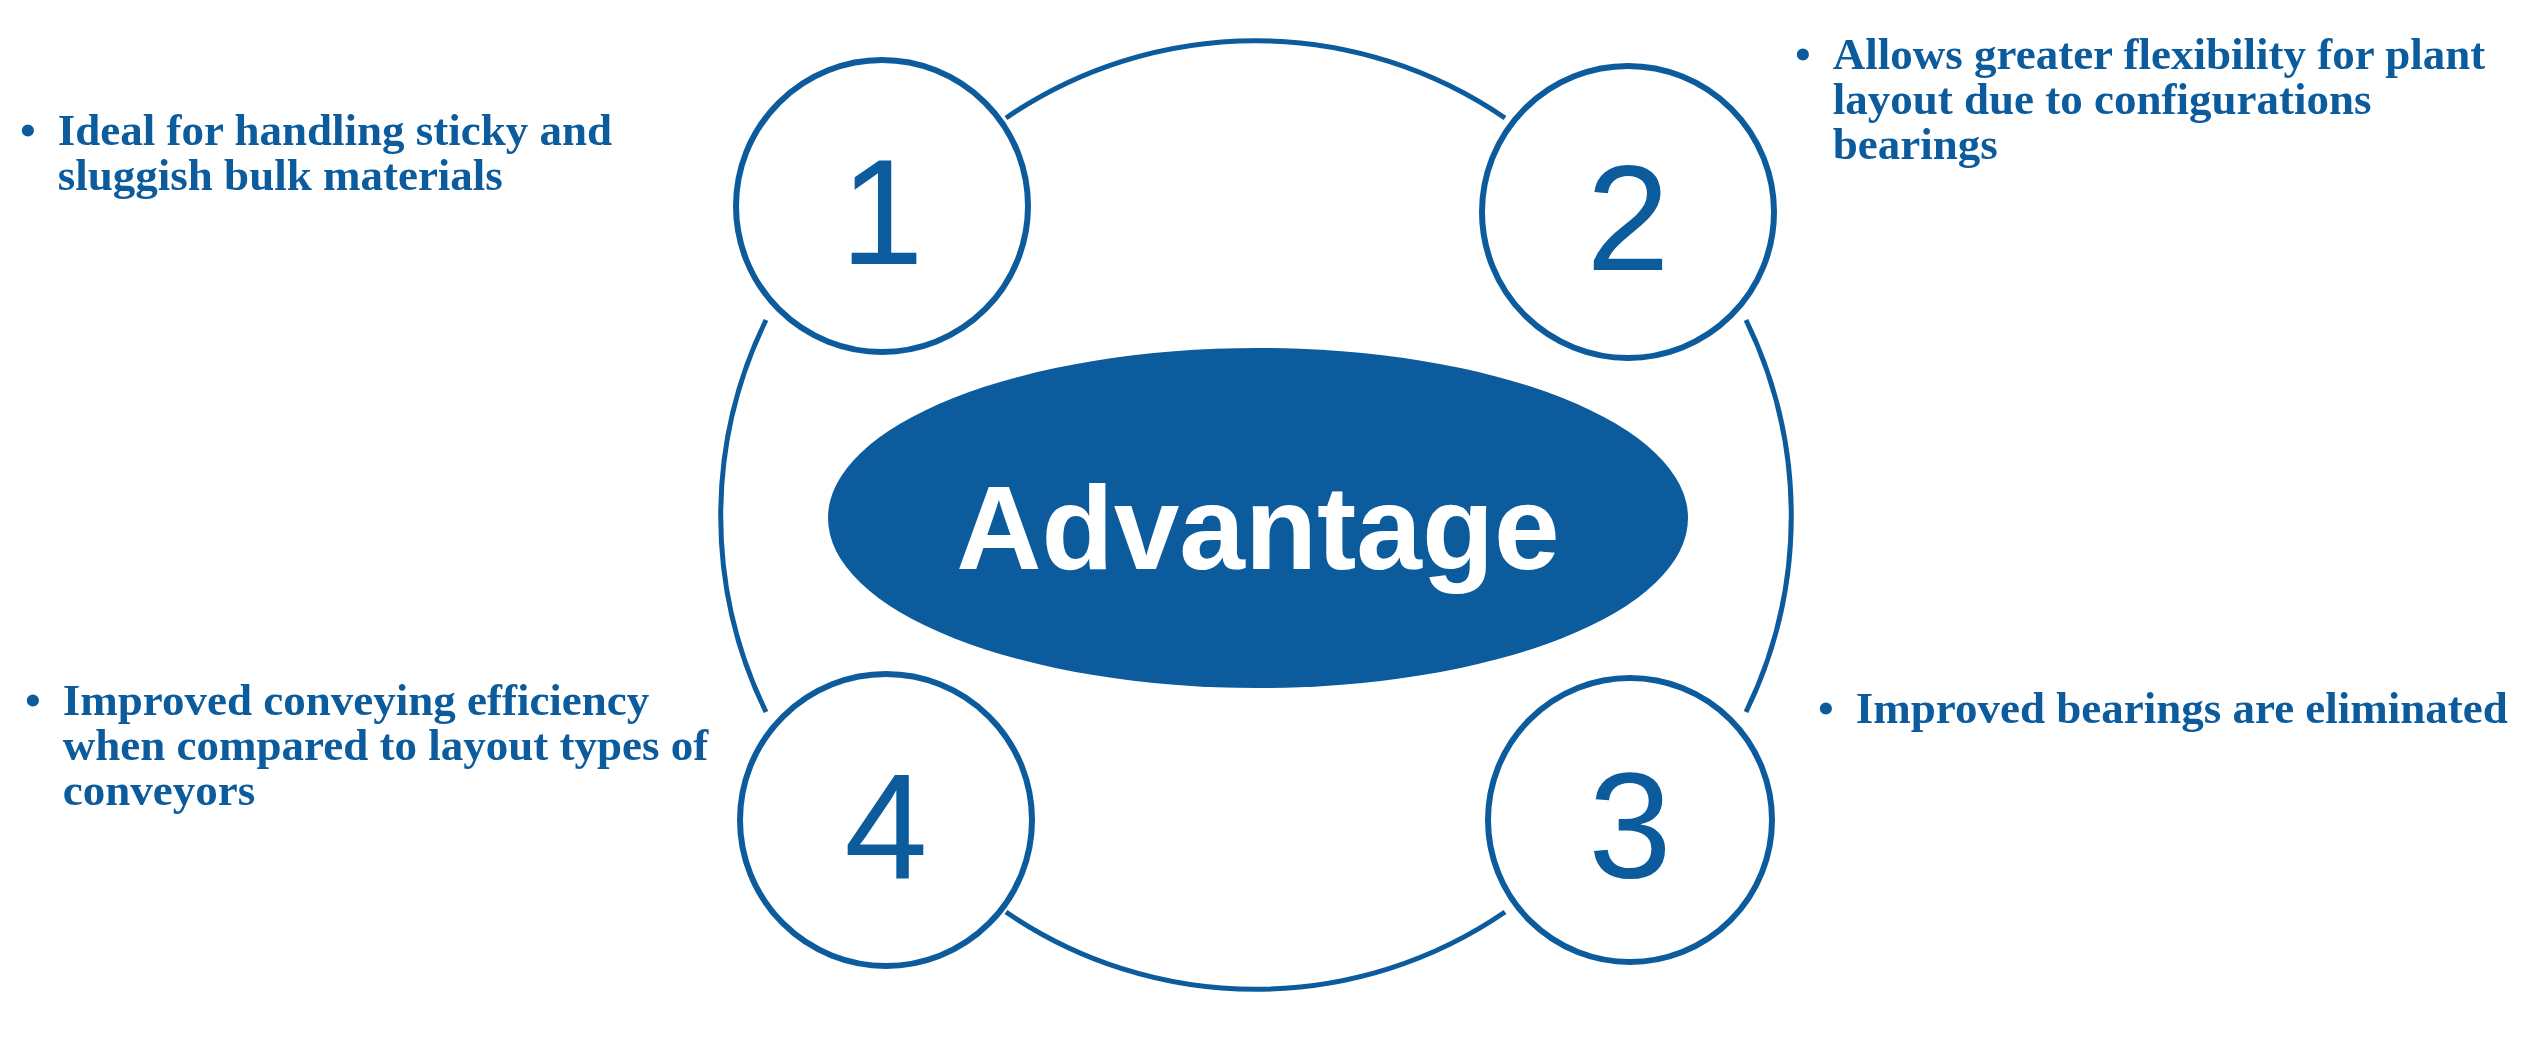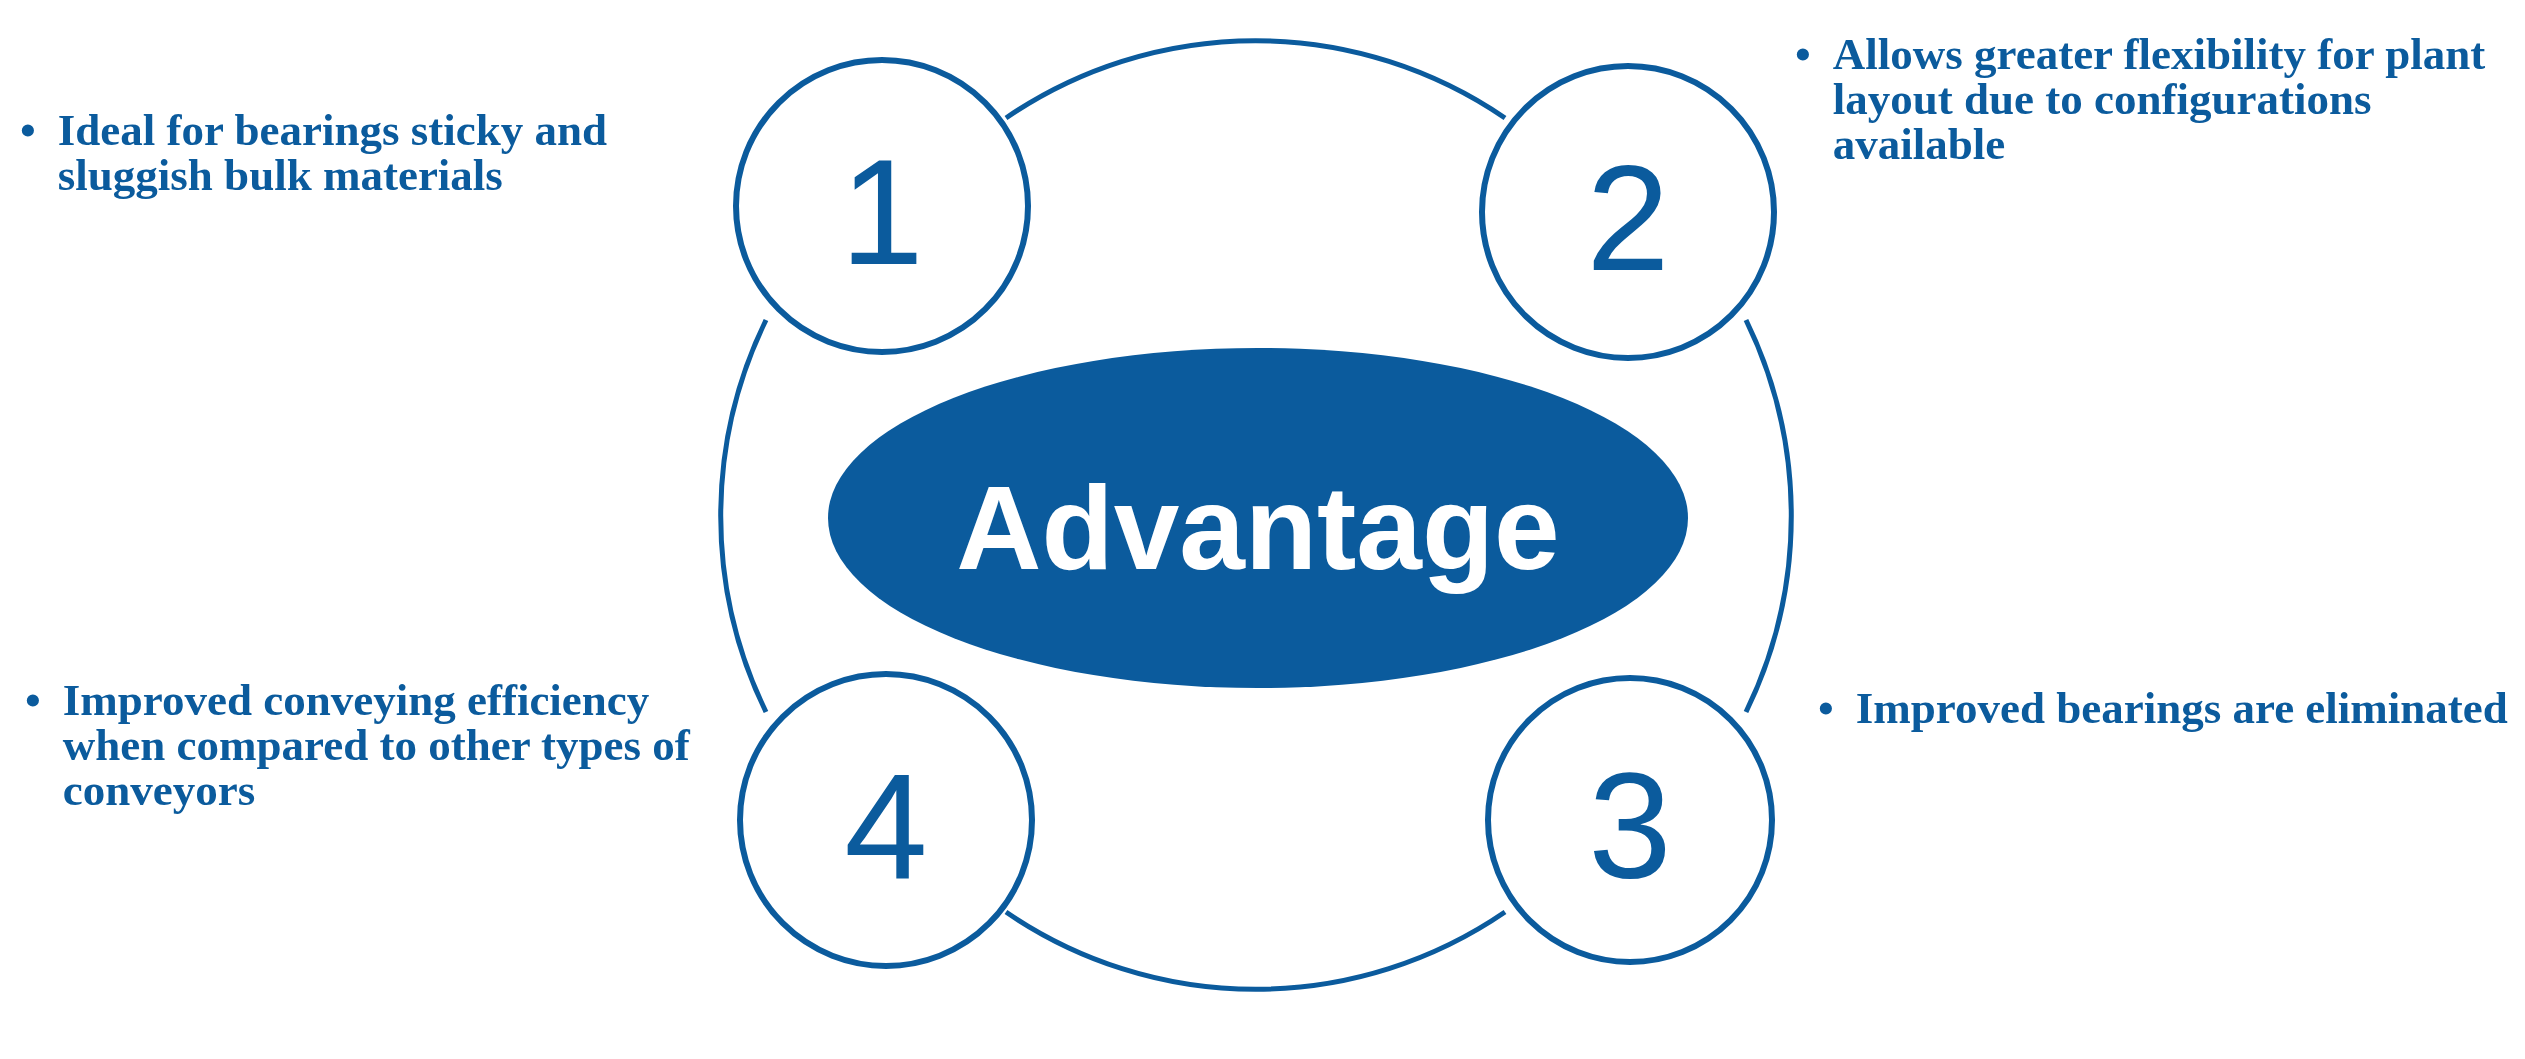--- a/index.html
+++ b/index.html
@@ -123,31 +123,31 @@
     </g>
 
     <g>
       <ellipse class="center-ellipse" cx="1258" cy="518" rx="430" ry="170"></ellipse>
       <text class="center-label" x="1258" y="528">Advantage</text>
     </g>
   </svg>
 
   <div id="bullet-1" class="bullet-block">
     <span class="bullet-marker">•</span>
-    <span class="bullet-text">Ideal for bearings sticky and sluggish bulk materials</span>
+    <span class="bullet-text">Ideal for handling sticky and sluggish bulk materials</span>
   </div>
 
   <div id="bullet-2" class="bullet-block">
     <span class="bullet-marker">•</span>
-    <span class="bullet-text">Allows greater flexibility for plant layout due to configurations available</span>
+    <span class="bullet-text">Allows greater flexibility for plant layout due to configurations bearings</span>
   </div>
 
   <div id="bullet-3" class="bullet-block">
     <span class="bullet-marker">•</span>
-    <span class="bullet-text">Improved conveying efficiency when compared to other types of conveyors</span>
+    <span class="bullet-text">Improved conveying efficiency when compared to layout types of conveyors</span>
   </div>
 
   <div id="bullet-4" class="bullet-block">
     <span class="bullet-marker">•</span>
     <span class="bullet-text">Improved bearings are eliminated</span>
   </div>
 
 </div>
 
 </body></html>

